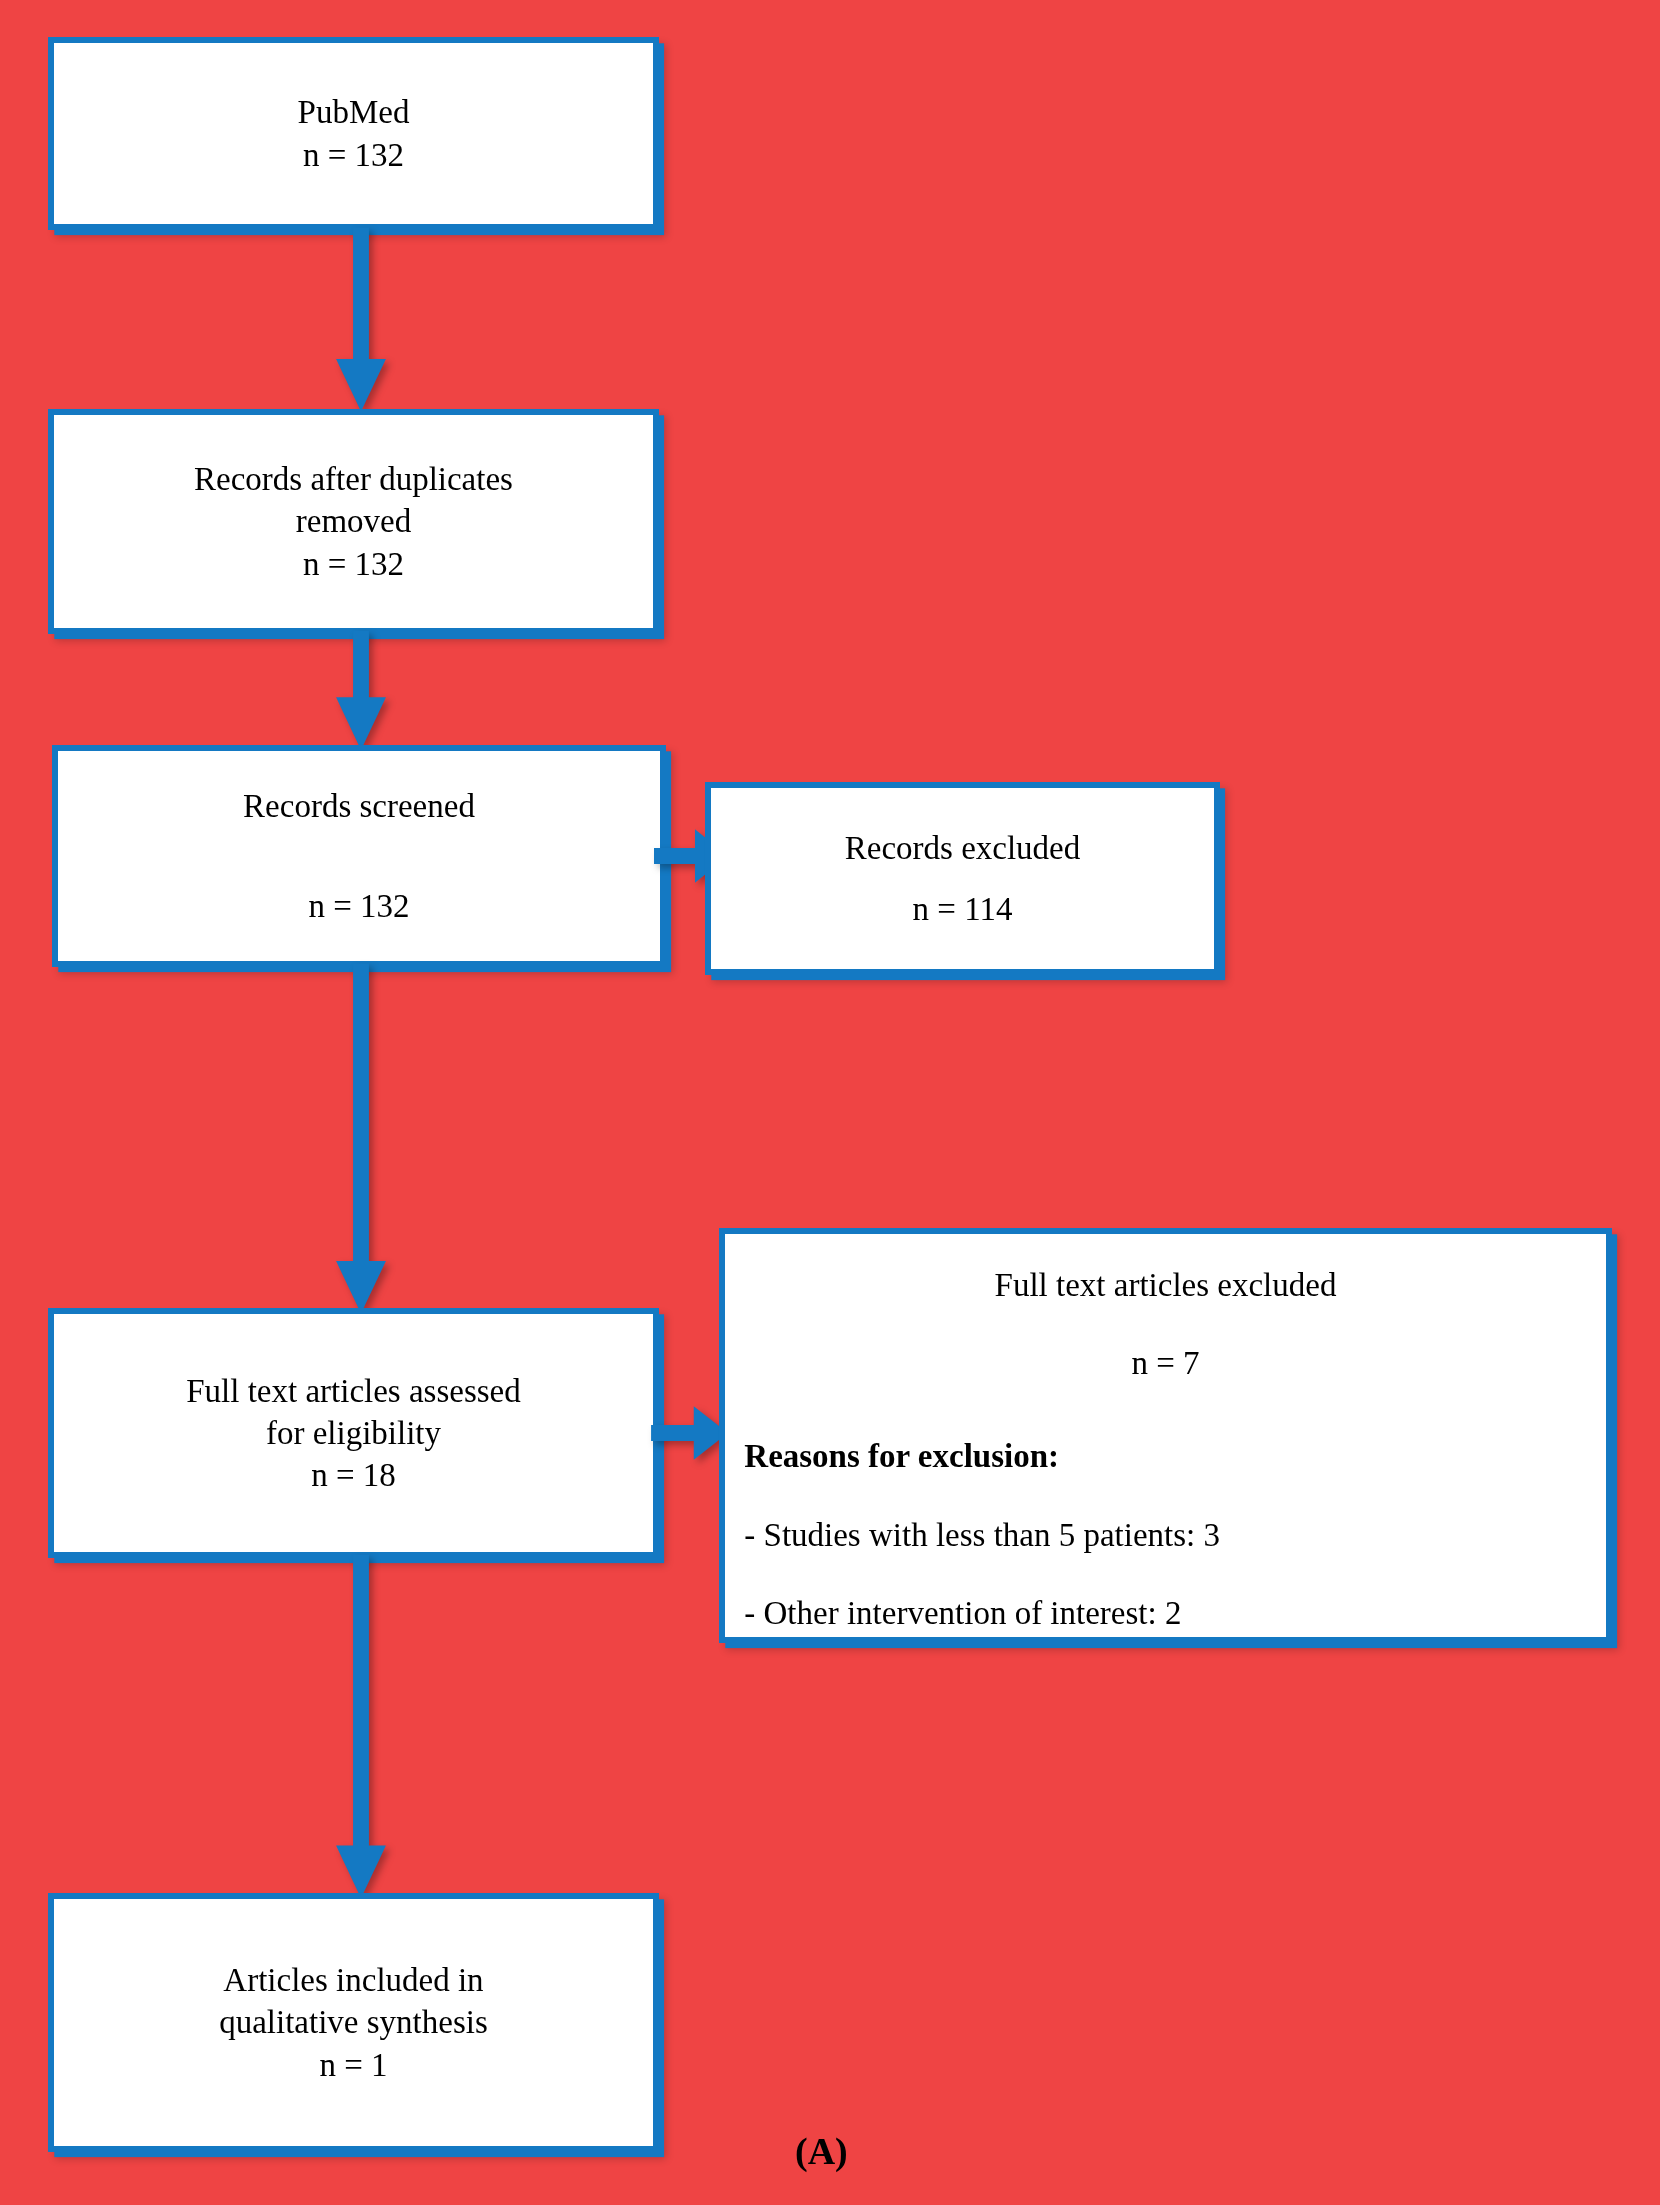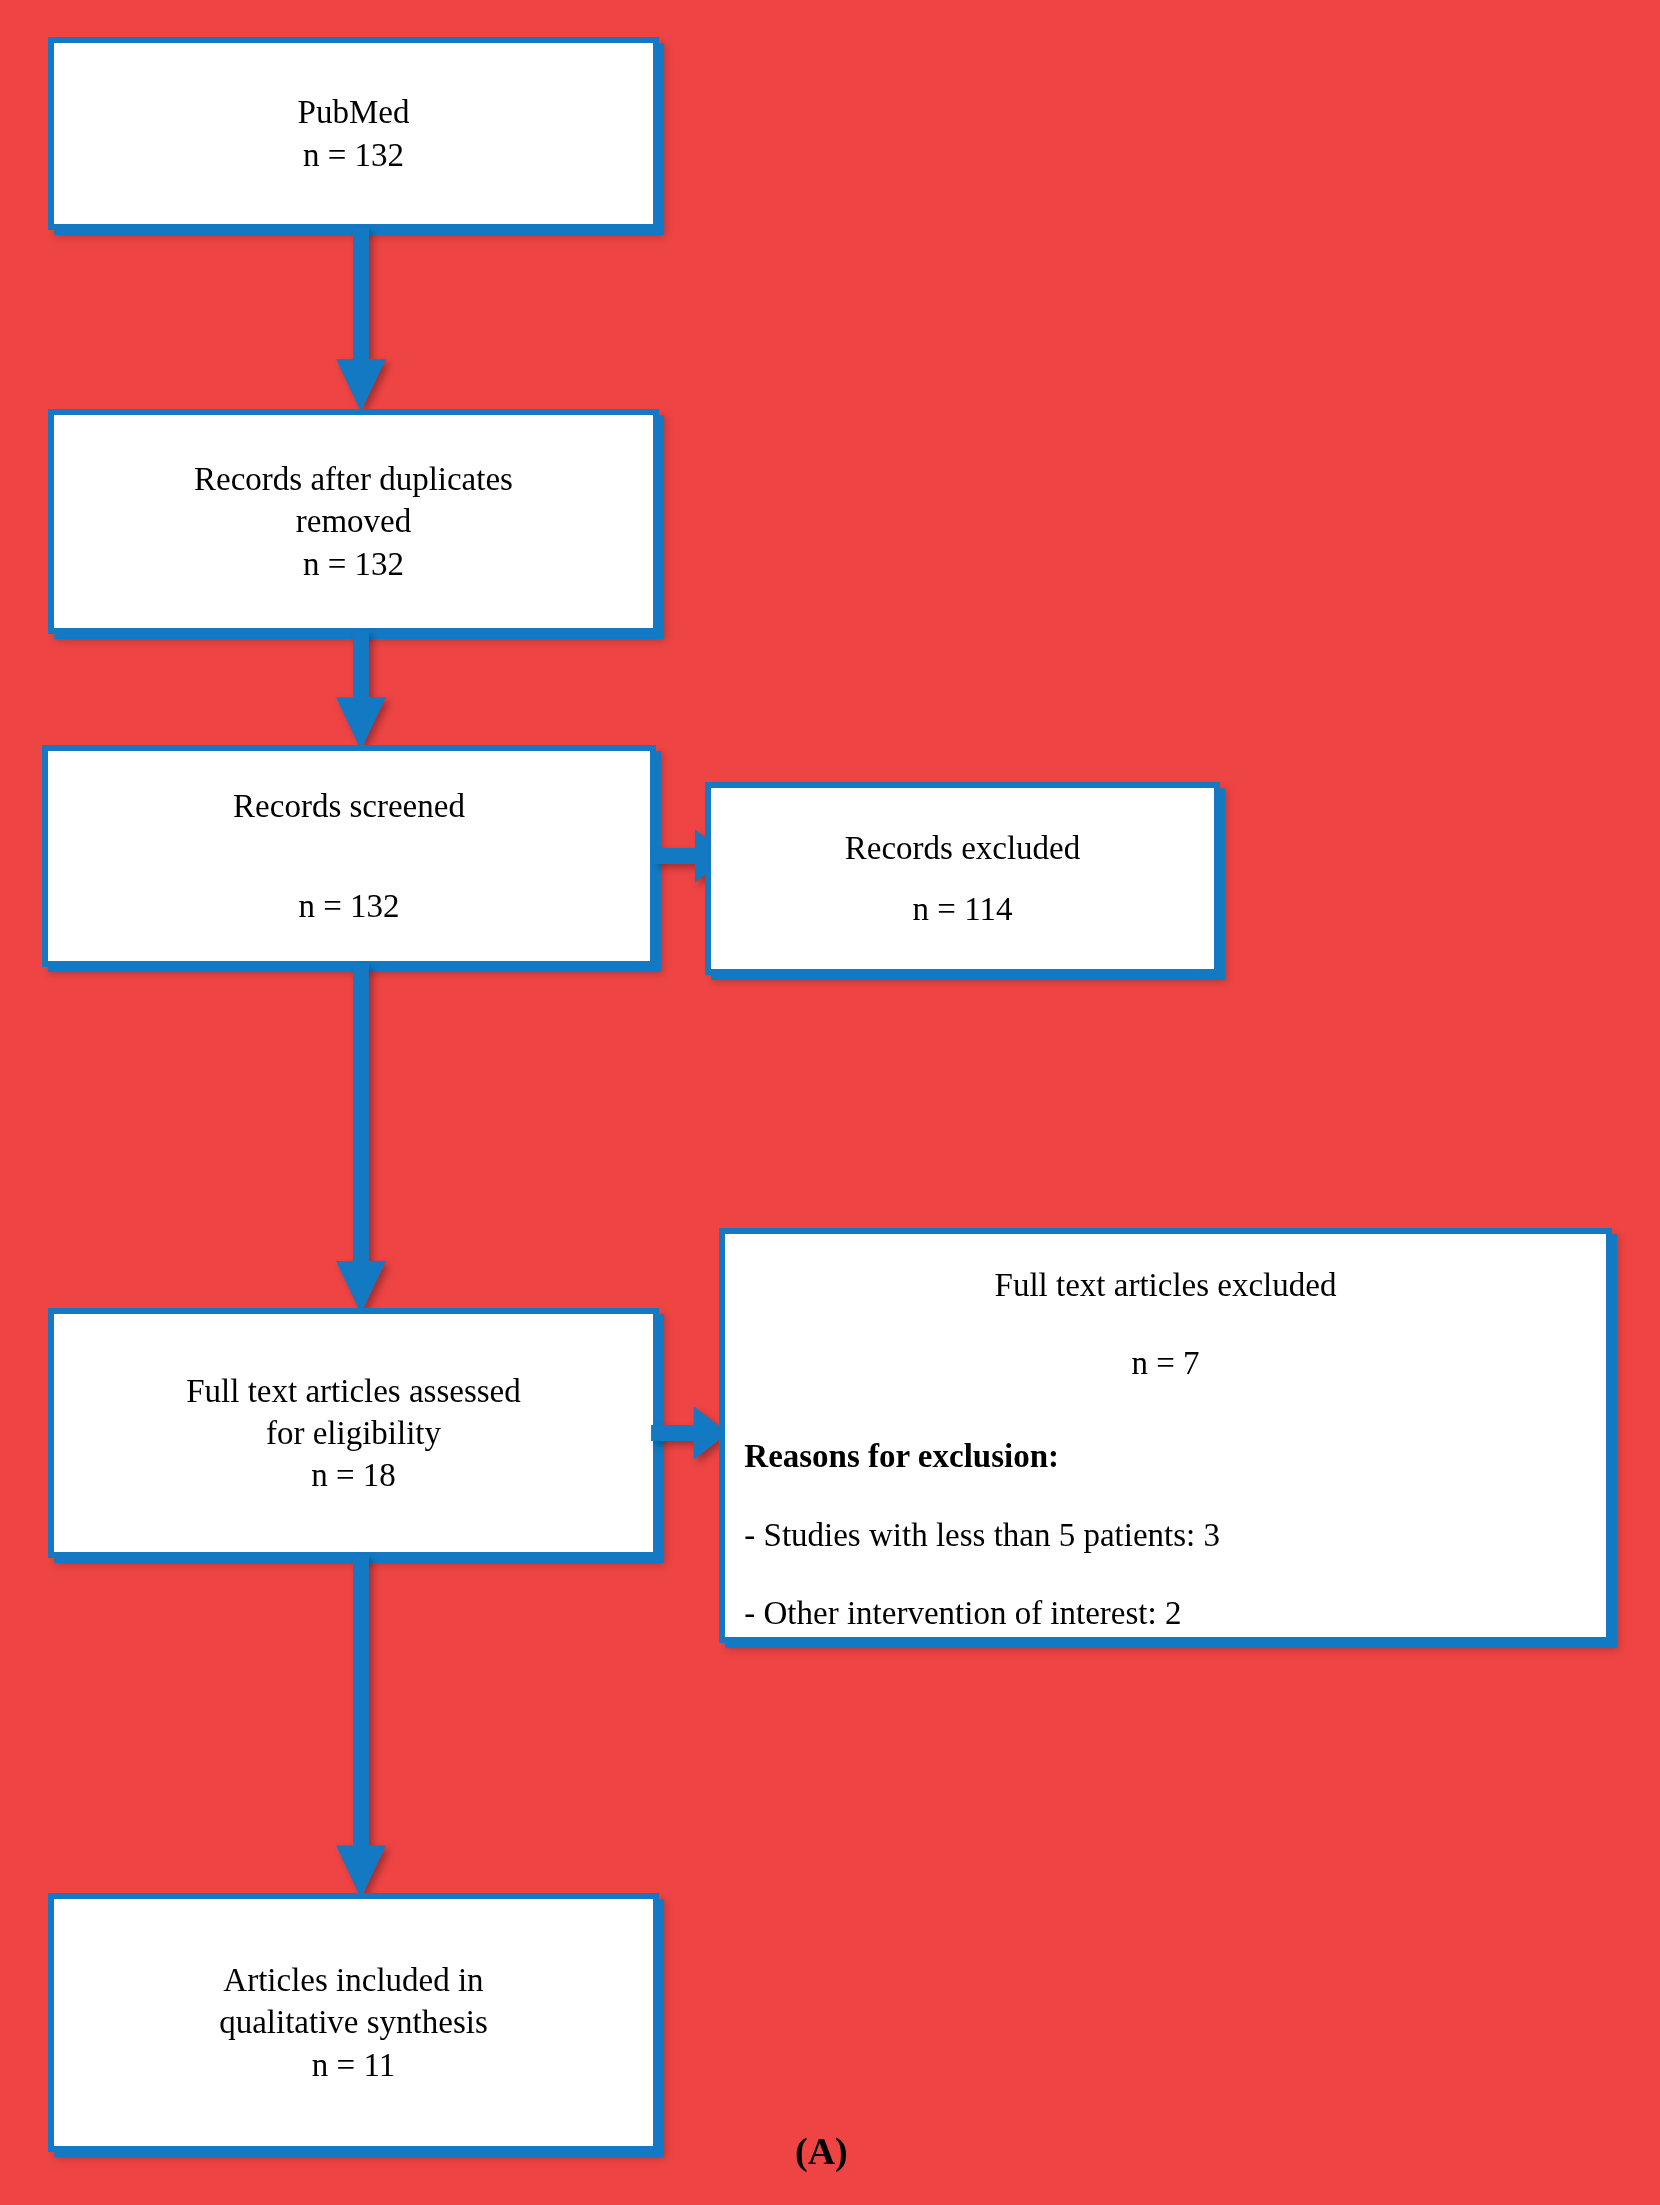--- a/index.html
+++ b/index.html
@@ -82,21 +82,21 @@
   <div class="node" style="left:48px; top:409px; width:611px; height:225px;">
     <span class="line">Records after duplicates</span>
     <span class="line">removed</span>
     <span class="line">n = 132</span>
   </div>
 
   <svg class="vconn" style="left:327px; top:631px; width:68px; height:119px;" viewBox="0 0 120 210">
     <path class="arrow-shape" d="M46,0 L74,0 L74,117 L104,117 L60,210 L16,117 L46,117 Z"></path>
   </svg>
 
-  <div class="node" style="left:42px; top:745px; width:614px; height:222px;gap:38px;">
+  <div class="node" style="left:52px; top:745px; width:614px; height:222px;gap:38px;">
     <span class="line">Records screened</span>
     <span class="line" style="margin-top:19.3px;">n = 132</span>
   </div>
 
   <svg class="hconn" style="left:654px; top:819px; width:74px; height:74px;" viewBox="0 0 130 130">
     <path class="arrow-shape" d="M0,51 L72,51 L72,18 L130,65 L72,112 L72,79 L0,79 Z"></path>
   </svg>
 
   <div class="node" style="left:705px; top:782px; width:515px; height:193px;">
     <span class="line">Records excluded</span>
@@ -125,19 +125,19 @@
     <span class="line">- Other intervention of interest: 2</span>
   </div>
 
   <svg class="vconn" style="left:327px; top:1554px; width:68px; height:345px;" viewBox="0 0 120 606">
     <path class="arrow-shape" d="M46,0 L74,0 L74,513 L104,513 L60,606 L16,513 L46,513 Z"></path>
   </svg>
 
   <div class="node" style="left:48px; top:1893px; width:611px; height:259px;">
     <span class="line">Articles included in</span>
     <span class="line">qualitative synthesis</span>
-    <span class="line">n = 11</span>
+    <span class="line">n = 1</span>
   </div>
 
   <div class="caption" style="left:795px; top:2129px;">(A)</div>
 
 </div>
 
 
 </body></html>

